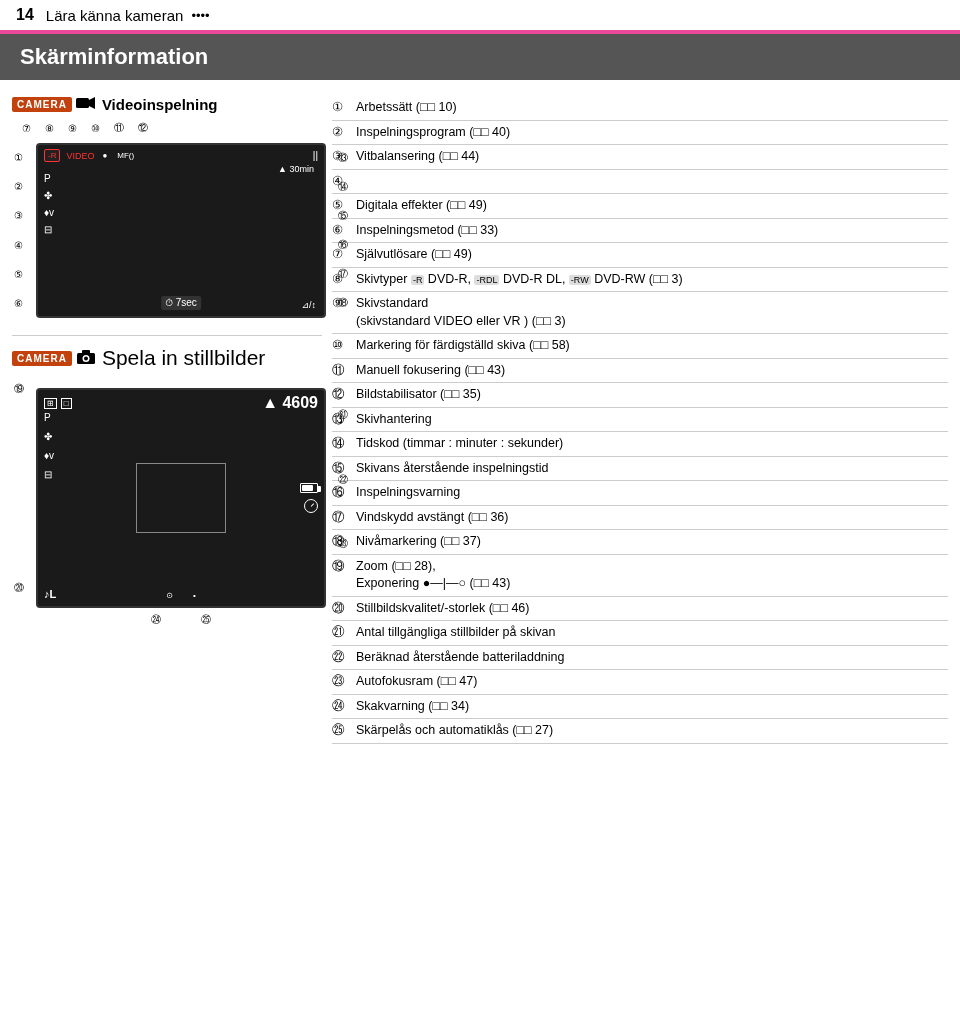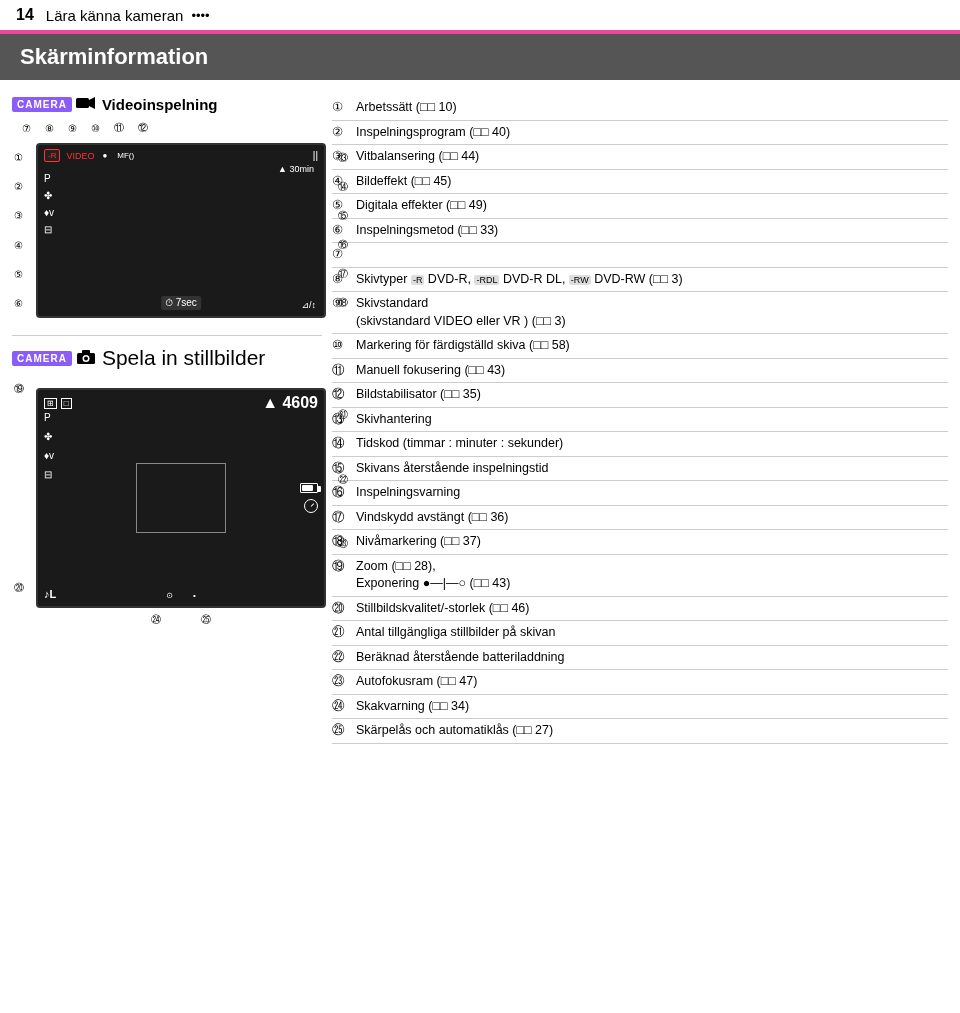--- a/index.html
+++ b/index.html
@@ -59,21 +59,21 @@
 
     
     .right-col {
       flex: 1;
     }
 
     
     .camera-badge {
       display: inline-flex;
       align-items: center;
-      background: #8b5cf6;
+      background: #c2410c;
       color: #fff;
       font-size: 10px;
       font-weight: bold;
       padding: 2px 5px;
       border-radius: 2px;
       letter-spacing: 1px;
       margin-right: 4px;
     }
 
     
@@ -481,32 +481,32 @@
         <li>
           <span class="num">②</span>
           <span class="text">Inspelningsprogram (□□ 40)</span>
         </li>
         <li>
           <span class="num">③</span>
           <span class="text">Vitbalansering (□□ 44)</span>
         </li>
         <li>
           <span class="num">④</span>
-          <span class="text">Bildeffekt (□□ 45)</span>
         </li>
         <li>
           <span class="num">⑤</span>
           <span class="text">Digitala effekter (□□ 49)</span>
         </li>
         <li>
           <span class="num">⑥</span>
           <span class="text">Inspelningsmetod (□□ 33)</span>
         </li>
         <li>
           <span class="num">⑦</span>
+          <span class="text">Självutlösare (□□ 49)</span>
         </li>
         <li>
           <span class="num">⑧</span>
           <span class="text">Skivtyper <span style="font-size:9px;background:#ddd;padding:0 2px;border-radius:2px;">-R</span> DVD-R, <span style="font-size:9px;background:#ddd;padding:0 2px;border-radius:2px;">-RDL</span> DVD-R DL, <span style="font-size:9px;background:#ddd;padding:0 2px;border-radius:2px;">-RW</span> DVD-RW (□□ 3)</span>
         </li>
         <li>
           <span class="num">⑨</span>
           <span class="text">Skivstandard<br>(skivstandard VIDEO eller VR ) (□□ 3)</span>
         </li>
         <li>

